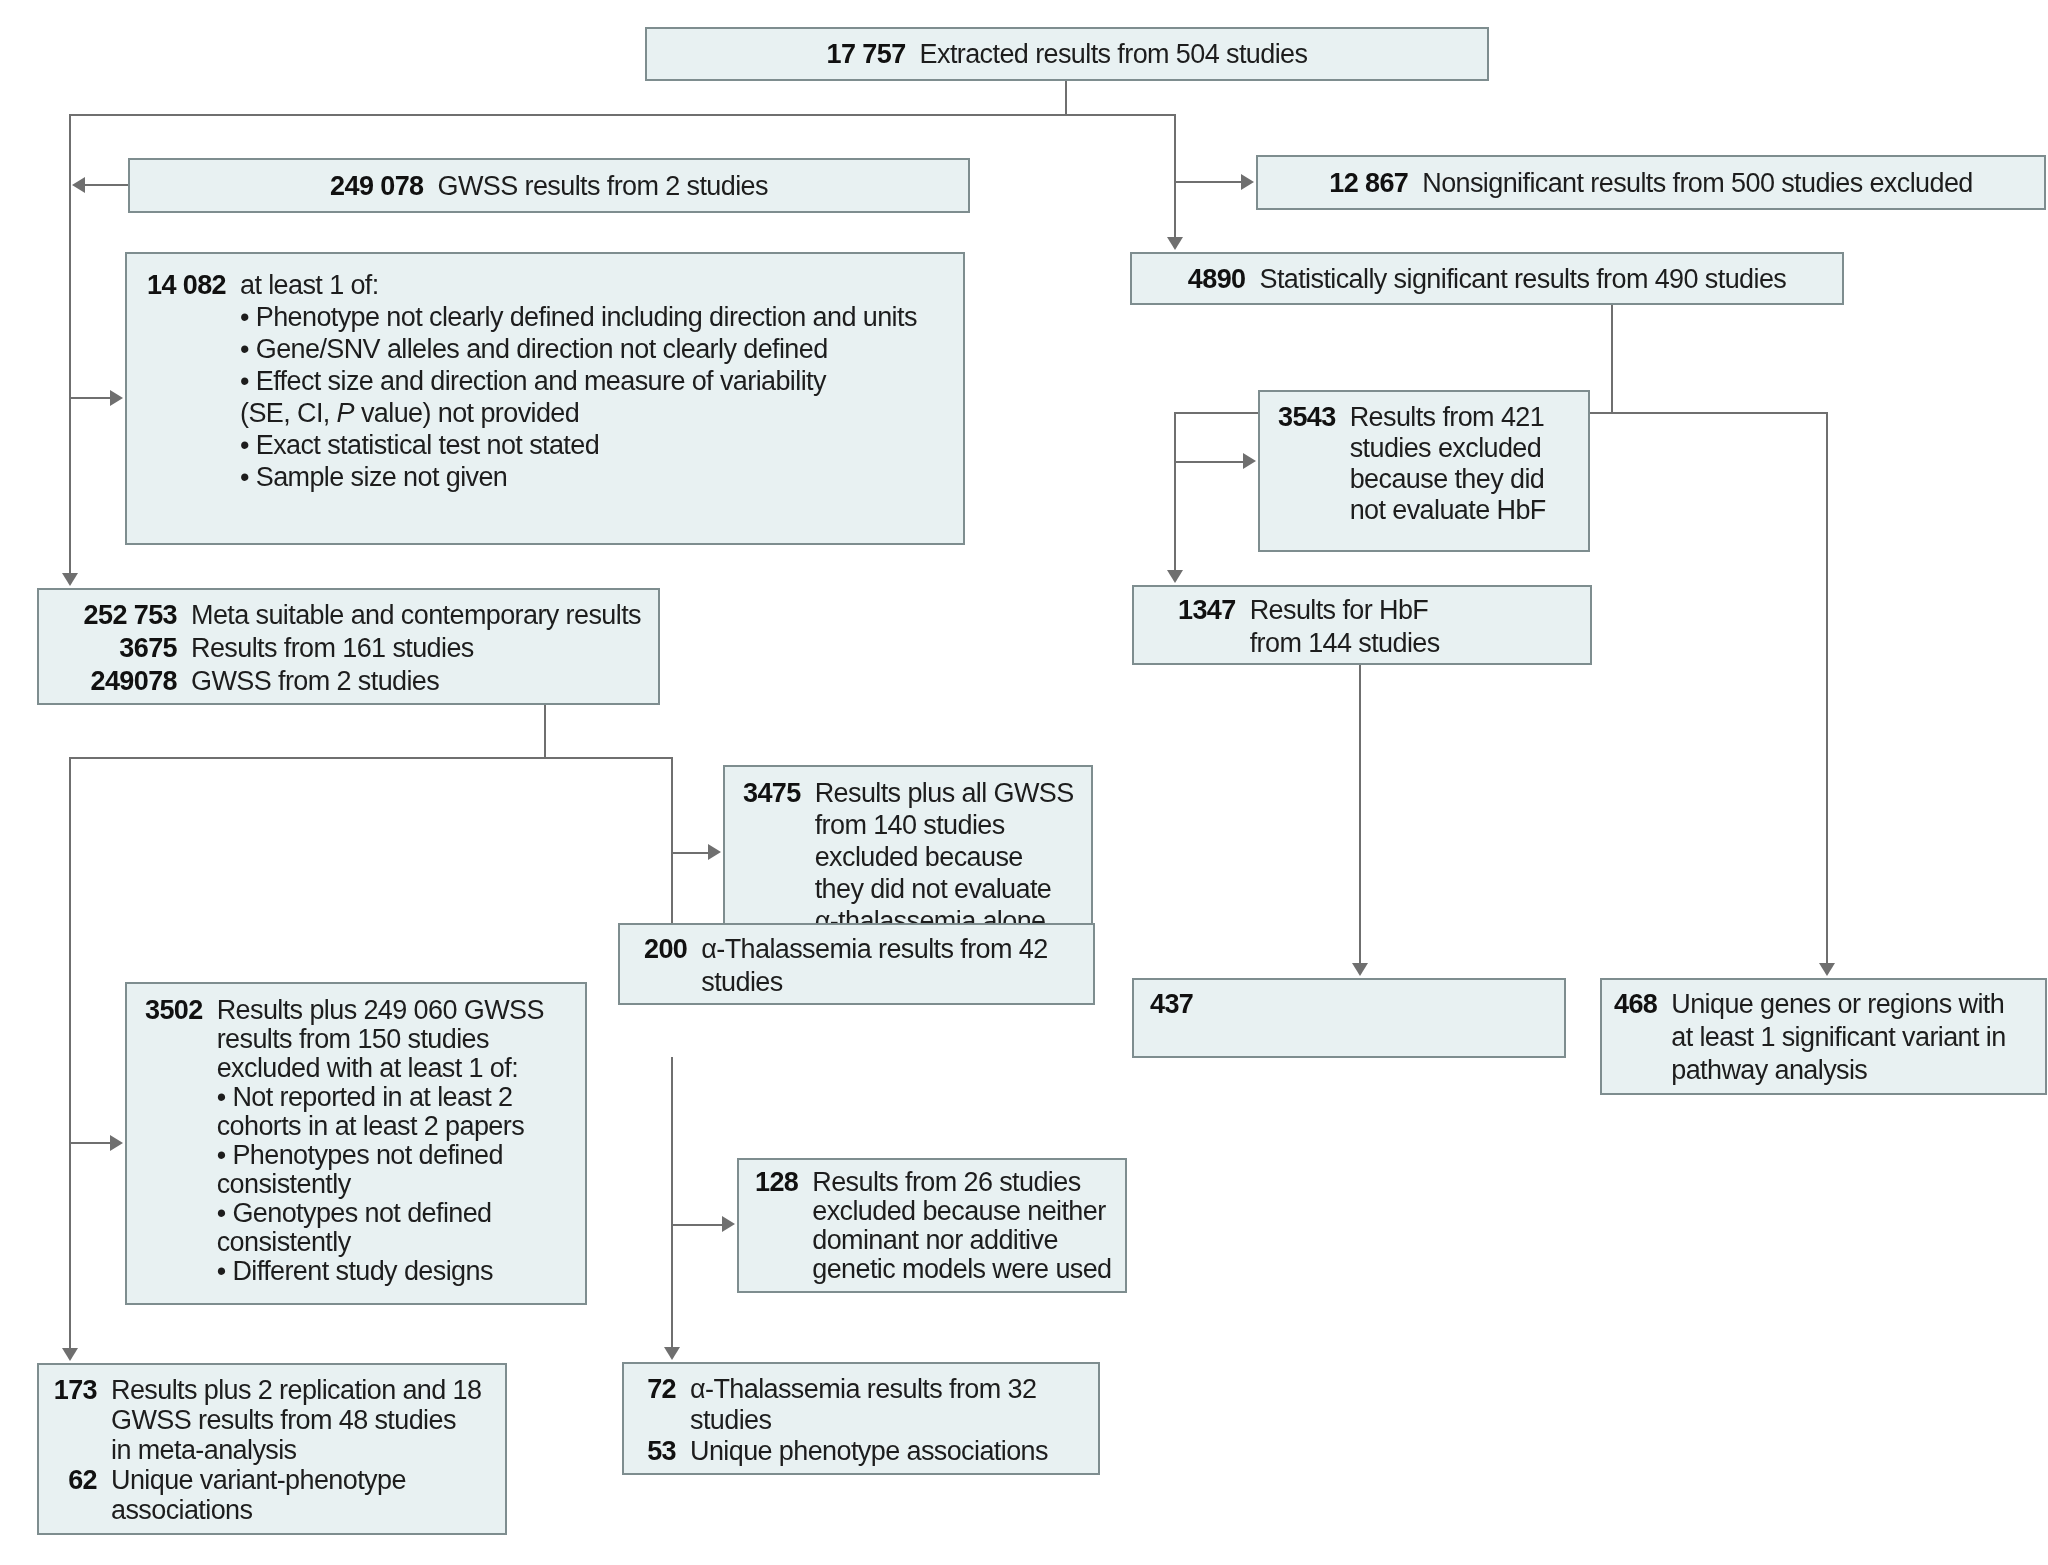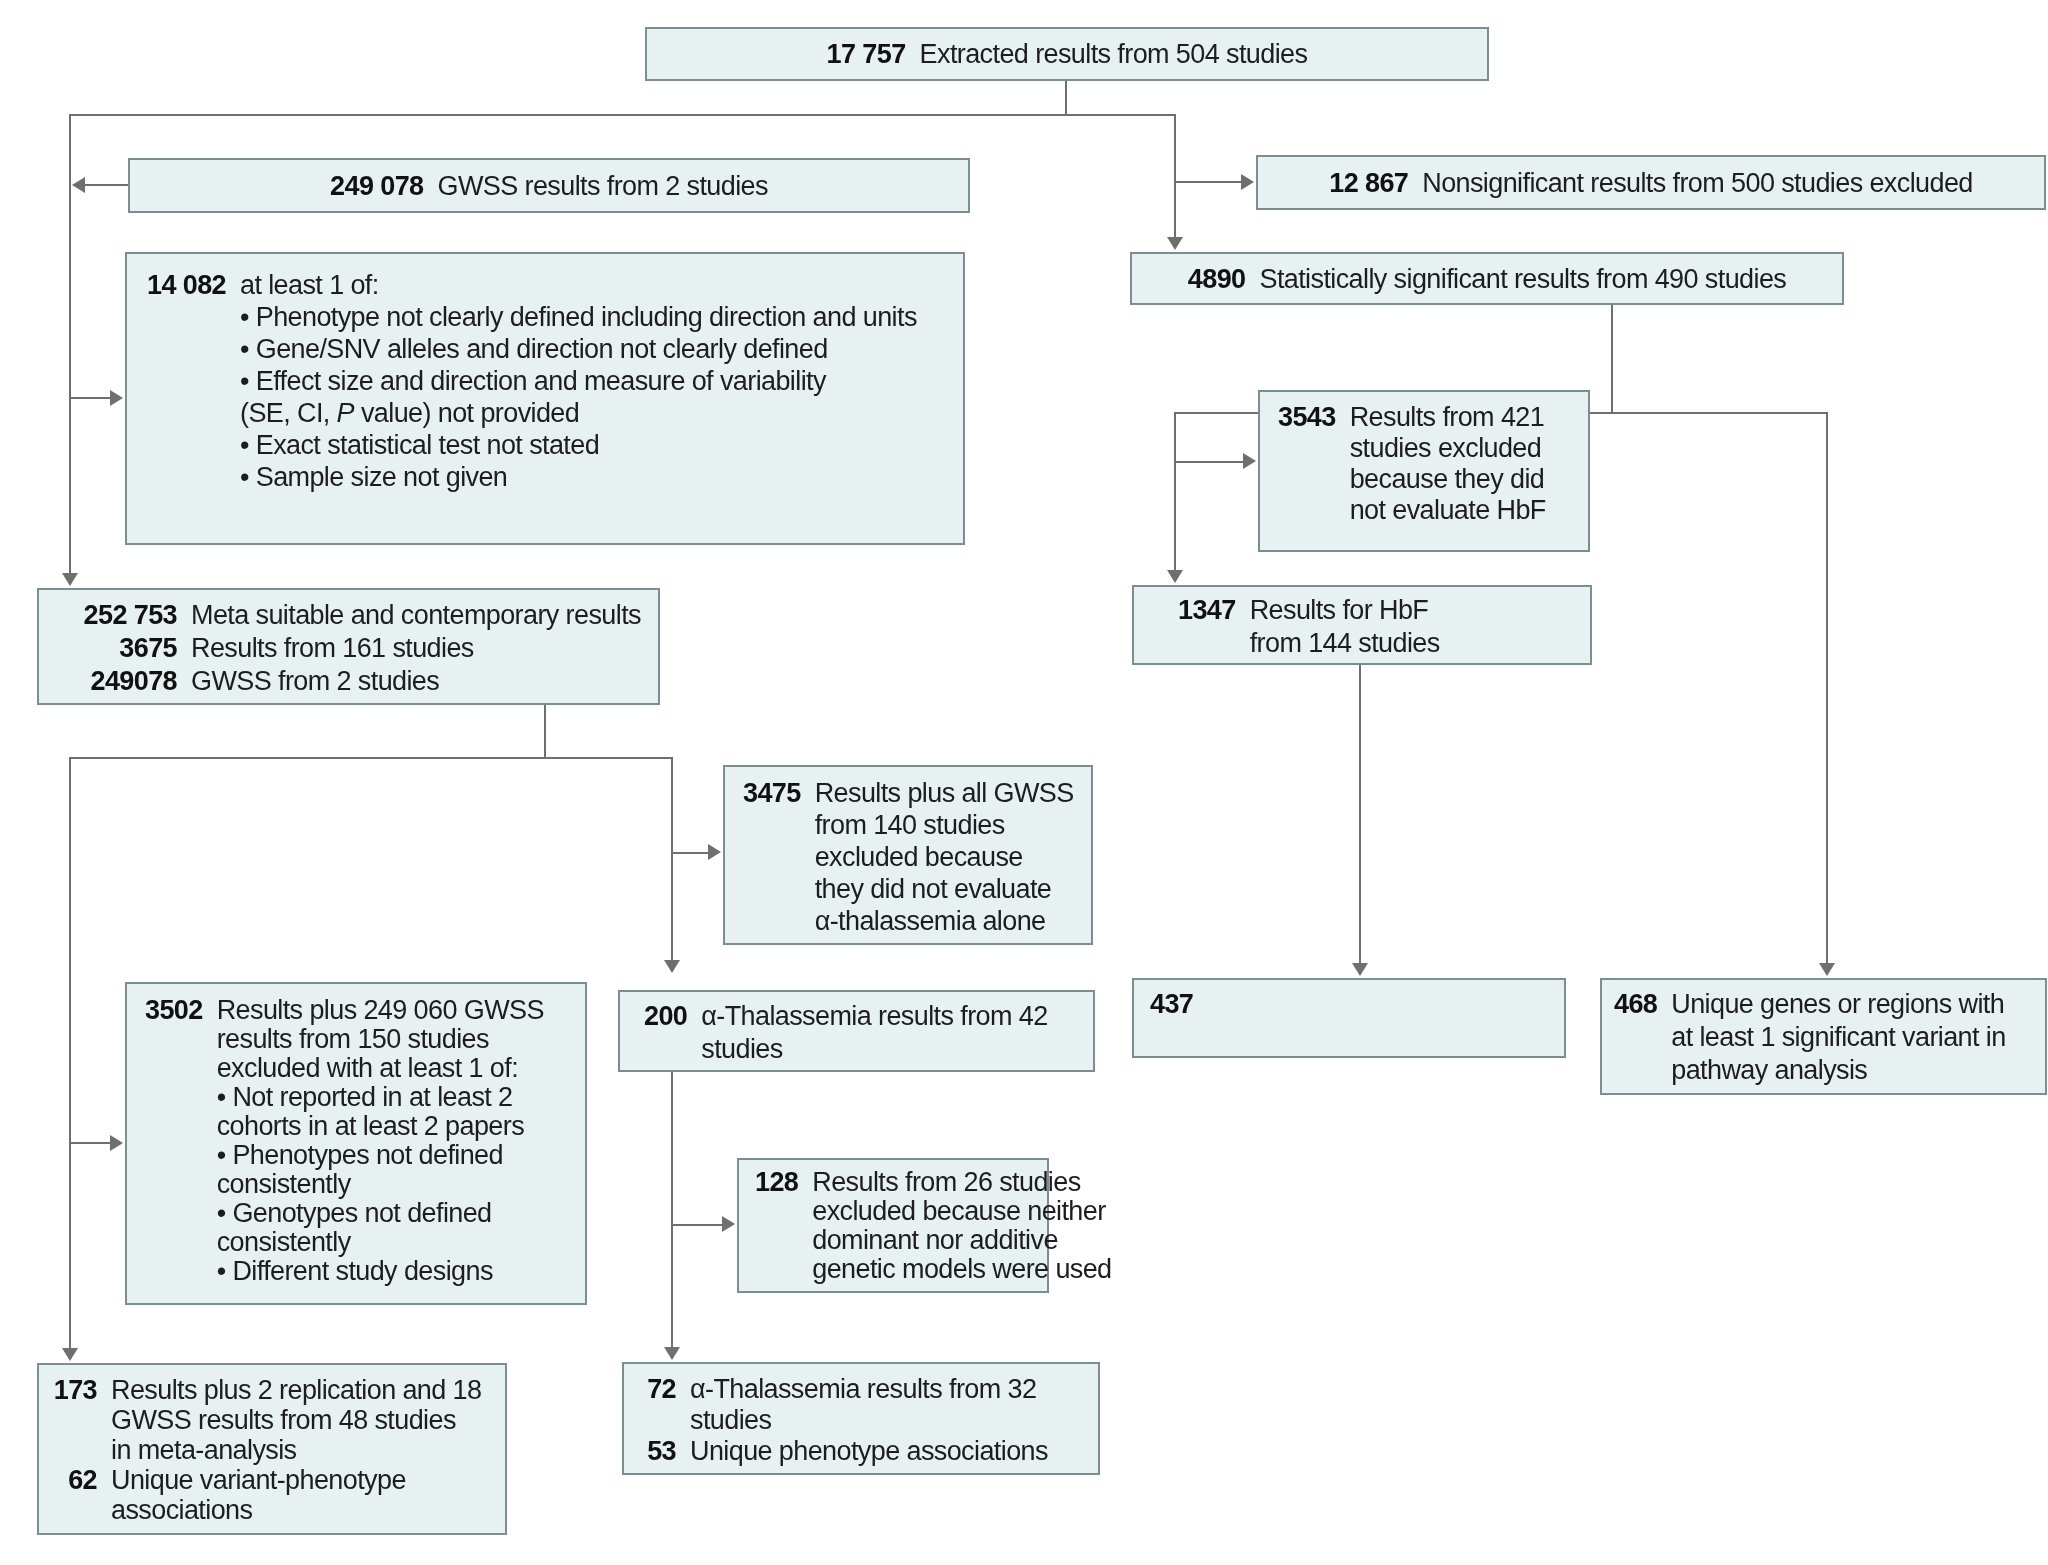--- a/index.html
+++ b/index.html
@@ -159,42 +159,42 @@
       <div>• Not reported in at least 2</div>
       <div>cohorts in at least 2 papers</div>
       <div>• Phenotypes not defined</div>
       <div>consistently</div>
       <div>• Genotypes not defined</div>
       <div>consistently</div>
       <div>• Different study designs</div>
     </div>
   </div>
 
-  <div class="box hang" style="left:618px;top:990px;width:477px;height:82px;padding:8px 8px 0 24px;line-height:33px;">
+  <div class="box hang" style="left:618px;top:923px;width:477px;height:82px;padding:8px 8px 0 24px;line-height:33px;">
     <span class="num">200</span>
     <div class="txt">
       <div>α-Thalassemia results from 42</div>
       <div>studies</div>
     </div>
   </div>
 
   <div class="box hang" style="left:1132px;top:978px;width:434px;height:80px;padding:8px 8px 0 16px;line-height:33px;">
     <span class="num">437</span>
   </div>
 
   <div class="box hang" style="left:1600px;top:978px;width:447px;height:117px;padding:8px 12px 0 12px;line-height:33px;">
     <span class="num">468</span>
     <div class="txt">
       <div>Unique genes or regions with</div>
       <div>at least 1 significant variant in</div>
       <div>pathway analysis</div>
     </div>
   </div>
 
-  <div class="box hang" style="left:737px;top:1158px;width:312px;height:135px;padding:8px 6px 0 16px;line-height:29px;">
+  <div class="box hang" style="left:737px;top:1158px;width:390px;height:135px;padding:8px 6px 0 16px;line-height:29px;">
     <span class="num">128</span>
     <div class="txt">
       <div>Results from 26 studies</div>
       <div>excluded because neither</div>
       <div>dominant nor additive</div>
       <div>genetic models were used</div>
     </div>
   </div>
 
   <div class="box rows" style="left:37px;top:1363px;width:470px;height:172px;padding:10px 6px 0 14px;line-height:30px;">

